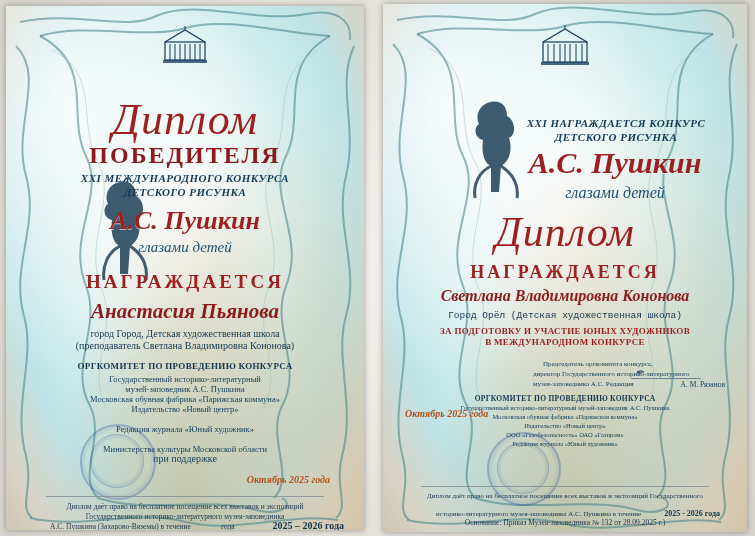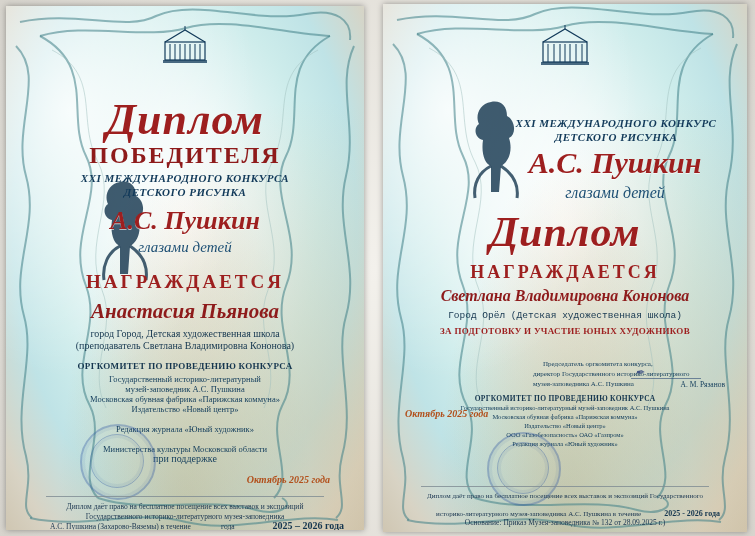--- a/index.html
+++ b/index.html
@@ -43,21 +43,21 @@
 
   
   .crest{position:absolute;left:50%;transform:translateX(-50%);}
   .crest svg{display:block;}
 
   
   .tc{position:absolute;left:0;right:0;text-align:center;}
 
   .diplom-big{
     font-family:"Liberation Serif", serif;
-    font-style:italic;font-weight:bold;
+    font-style:italic;font-weight:normal;
     color:#9d1f1f;
     letter-spacing:1px;
     text-shadow:0 1px 0 rgba(255,255,255,.7);
   }
   .pobed{
     font-family:"Liberation Serif", serif;
     font-weight:bold;color:#8e1b1b;letter-spacing:2px;
   }
   .xxi{
     font-family:"Liberation Serif", serif;
@@ -255,44 +255,45 @@
 
       <div class="boy" style="left:78px;top:90px;">
         <svg width="70" height="108" viewBox="0 0 70 108">
           <path d="M30,8 C18,10 14,22 18,30 C12,34 14,44 22,46 C20,60 24,70 30,72 L30,98 L38,98 L40,72 C48,68 52,56 48,44 C56,40 54,26 46,22 C46,12 40,6 30,8 Z" fill="#16374f" fill-opacity=".82"></path>
           <path d="M30,72 C18,78 12,90 14,104" stroke="#16374f" stroke-opacity=".8" stroke-width="3" fill="none"></path>
           <path d="M40,72 C52,80 58,90 56,104" stroke="#16374f" stroke-opacity=".8" stroke-width="3" fill="none"></path>
         </svg>
       </div>
 
       <div style="position:absolute;left:120px;right:18px;text-align:center;top:108px;" class="xxi">
-        <span style="font-size:11px;">XXI МЕЖДУНАРОДНОГО КОНКУРС</span>
+        <span style="font-size:11px;">XXI НАГРАЖДАЕТСЯ КОНКУРС</span>
       </div>
       <div style="position:absolute;left:120px;right:18px;text-align:center;top:122px;" class="xxi">
         <span style="font-size:11px;">ДЕТСКОГО РИСУНКА</span>
       </div>
 
       <div style="position:absolute;left:110px;right:10px;text-align:center;top:142px;" class="pushkin">
         <span style="font-size:30px;">А.С. Пушкин</span>
       </div>
       <div style="position:absolute;left:110px;right:10px;text-align:center;top:180px;" class="glazami">
         <span style="font-size:16px;">глазами детей</span>
       </div>
 
       <div class="tc diplom-big" style="top:204px;font-size:42px;">Диплом</div>
 
       <div class="tc nagr" style="top:258px;font-size:18px;">НАГРАЖДАЕТСЯ</div>
       <div class="tc name" style="top:283px;font-size:16px;">Светлана Владимировна Кононова</div>
       <div class="tc sub" style="top:306px;font-size:9.5px;font-family:Liberation Mono, monospace;">Город Орёл (Детская художественная школа)</div>
 
       <div class="tc orgtitle" style="top:322px;font-size:9px;color:#9d1f1f;">ЗА ПОДГОТОВКУ И УЧАСТИЕ ЮНЫХ ХУДОЖНИКОВ</div>
+      <div class="tc orgtitle" style="top:333px;font-size:9px;color:#9d1f1f;">В МЕЖДУНАРОДНОМ КОНКУРСЕ</div>
 
       <div style="position:absolute;left:160px;top:356px;font-size:7px;color:#17405e;">Председатель оргкомитета конкурса,</div>
       <div style="position:absolute;left:150px;top:366px;font-size:7px;color:#17405e;">директор Государственного историко-литературного</div>
-      <div style="position:absolute;left:150px;top:376px;font-size:7px;color:#17405e;">музея-заповедника А.С. Пушкина</div>
+      <div style="position:absolute;left:150px;top:376px;font-size:7px;color:#17405e;">музея-заповедника А.С. Редакция</div>
       <div style="position:absolute;right:22px;top:376px;font-size:7.5px;color:#17405e;text-align:right;">А. М. Рязанов</div>
       <div class="sigline" style="left:248px;top:374px;width:70px;"></div>
       <div class="sig" style="left:252px;top:362px;font-size:11px;">✒</div>
 
       <div class="tc orgtitle" style="top:390px;font-size:7.5px;">ОРГКОМИТЕТ ПО ПРОВЕДЕНИЮ КОНКУРСА</div>
       <div class="tc smallblue" style="top:400px;font-size:6.5px;">Государственный историко-литературный музей-заповедник А.С. Пушкина</div>
       <div class="tc smallblue" style="top:409px;font-size:6.5px;">Московская обувная фабрика «Парижская коммуна»</div>
       <div class="tc smallblue" style="top:418px;font-size:6.5px;">Издательство «Новый центр»</div>
       <div class="tc smallblue" style="top:427px;font-size:6.5px;">ООО «Газобезопасность» ОАО «Газпром»</div>
       <div class="tc smallblue" style="top:436px;font-size:6.5px;">Редакция журнала «Юный художник»</div>

